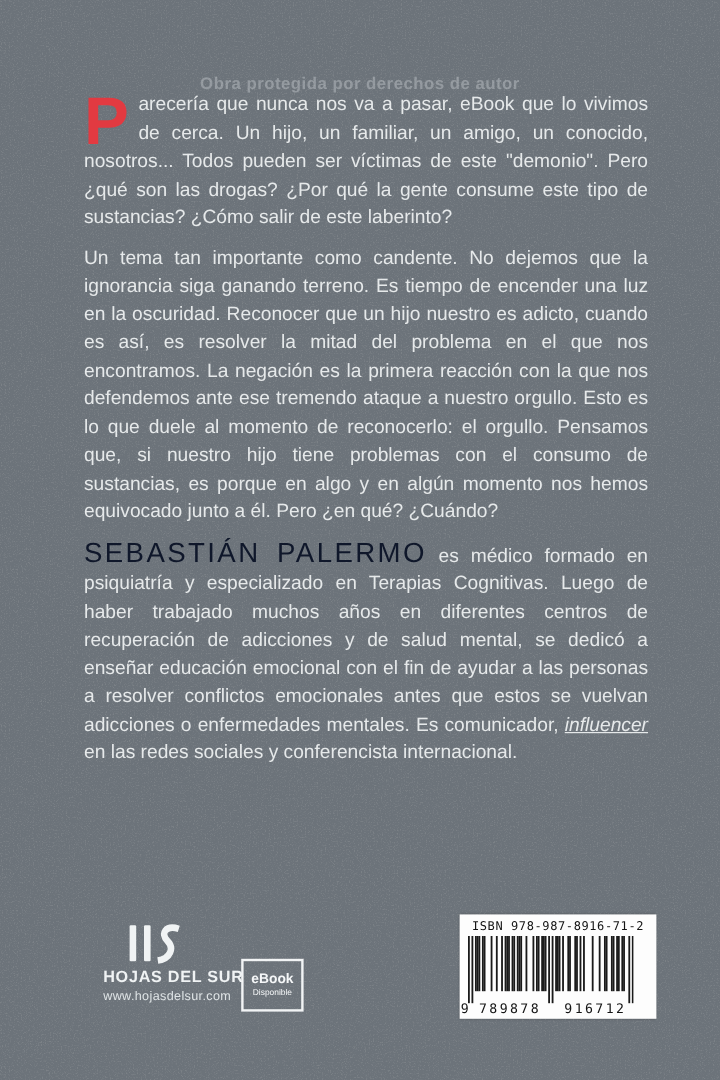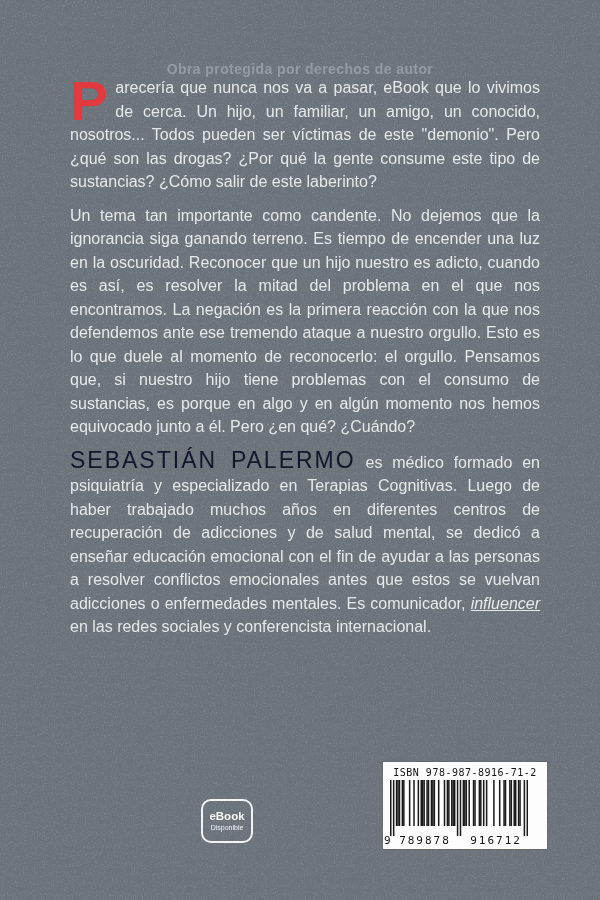--- a/index.html
+++ b/index.html
@@ -30,21 +30,21 @@
   .bio-name{font-size:23px;letter-spacing:2px;color:#0f172a;}
   .bio-italic{font-style:italic;text-decoration:underline;}
   
   .publisher{position:absolute;left:86px;top:770px;color:#f0f3f4;}
   .publisher .logo-mark{display:block;margin:0 0 2px 6px;}
   .publisher .pub-name{font-size:13.5px;font-weight:bold;letter-spacing:.6px;line-height:15px;}
   .publisher .pub-site{font-size:10.5px;letter-spacing:.3px;color:#dfe4e6;margin-top:3px;}
   
   .ebook-badge{
     position:absolute;left:201px;top:799px;width:48px;height:40px;
-    border:2px solid #f2f4f5;border-radius:10px;
+    border:2px solid #f2f4f5;border-radius:0;
     display:flex;flex-direction:column;align-items:center;justify-content:center;
     color:#f5f7f8;
   }
   .ebook-title{font-size:11.5px;font-weight:bold;line-height:12px;}
   .ebook-sub{font-size:7px;line-height:9px;margin-top:1px;}
   
   .barcode-box{
     position:absolute;left:383px;top:762px;width:164px;height:87px;
     background:#fdfdfd;box-shadow:0 0 2px rgba(0,0,0,.25);
   }
@@ -72,20 +72,29 @@
   </svg>
 
   <div class="watermark top">Obra protegida por derechos de autor</div>
 
   <div class="text-block">
     <p><span class="dropcap">P</span><span>arecería que nunca nos va a pasar, eBook que lo vivimos de cerca. Un hijo, un familiar, un amigo, un conocido, nosotros... Todos pueden ser víctimas de este "demonio". Pero ¿qué son las drogas? ¿Por qué la gente consume este tipo de sustancias? ¿Cómo salir de este laberinto?</span></p>
     <p>Un tema tan importante como candente. No dejemos que la ignorancia siga ganando terreno. Es tiempo de encender una luz en la oscuridad. Reconocer que un hijo nuestro es adicto, cuando es así, es resolver la mitad del problema en el que nos encontramos. La negación es la primera reacción con la que nos defendemos ante ese tremendo ataque a nuestro orgullo. Esto es lo que duele al momento de reconocerlo: el orgullo. Pensamos que, si nuestro hijo tiene problemas con el consumo de sustancias, es porque en algo y en algún momento nos hemos equivocado junto a él. Pero ¿en qué? ¿Cuándo?</p>
     <p class="bio"><span class="bio-name">SEBASTIÁN PALERMO</span><span> es médico formado en psiquiatría y especializado en Terapias Cognitivas. Luego de haber trabajado muchos años en diferentes centros de recuperación de adicciones y de salud mental, se dedicó a enseñar educación emocional con el fin de ayudar a las personas a resolver conflictos emocionales antes que estos se vuelvan adicciones o enfermedades mentales. Es comunicador, </span><span class="bio-italic">influencer</span><span> en las redes sociales y conferencista internacional.</span></p>
   </div>
 
+  <div class="publisher">
+    <svg class="logo-mark" width="72" height="34" viewBox="0 0 72 34">
+      <rect x="16" y="1" width="5.5" height="30" rx="1" fill="#f0f3f4"></rect>
+      <rect x="28" y="1" width="5.5" height="30" rx="1" fill="#f0f3f4"></rect>
+      <path d="M57,4 C46,0.5 41.5,8 47.5,14 C53.5,20 50,29 39.5,30.5" fill="none" stroke="#f0f3f4" stroke-width="5.5" stroke-linecap="butt"></path>
+    </svg>
+    <div class="pub-name">HOJAS DEL SUR</div>
+    <div class="pub-site">www.hojasdelsur.com</div>
+  </div>
 
   <div class="ebook-badge">
     <div class="ebook-title">eBook</div>
     <div class="ebook-sub">Disponible</div>
   </div>
 
   <div class="barcode-box">
     <div class="isbn-label">ISBN 978-987-8916-71-2</div>
     <svg class="bars" id="ean-bars" viewBox="0 0 138 58" preserveAspectRatio="none">
         <rect x="0.00" y="0" width="1.51" height="56" fill="#1a1a1a"></rect>

